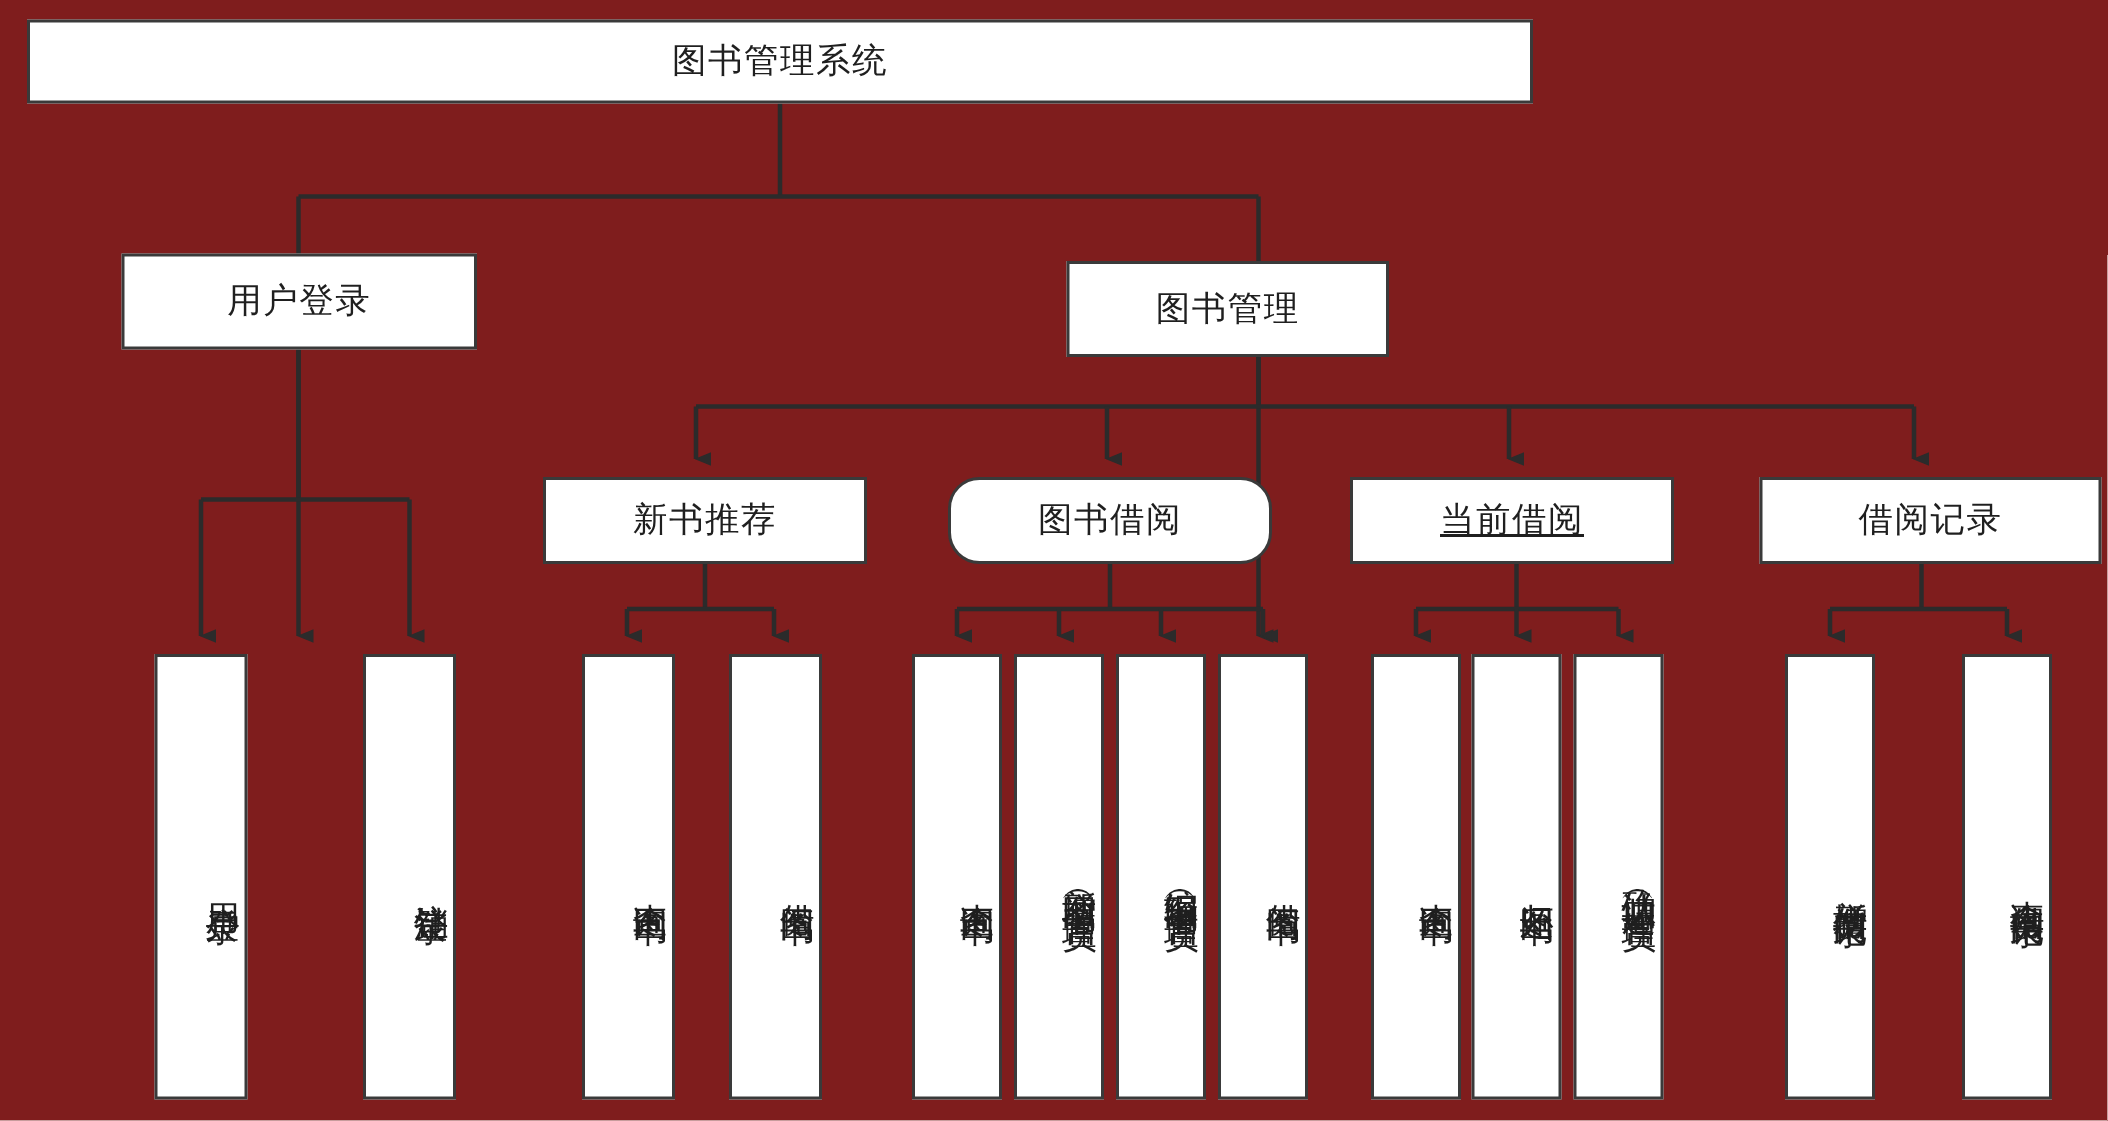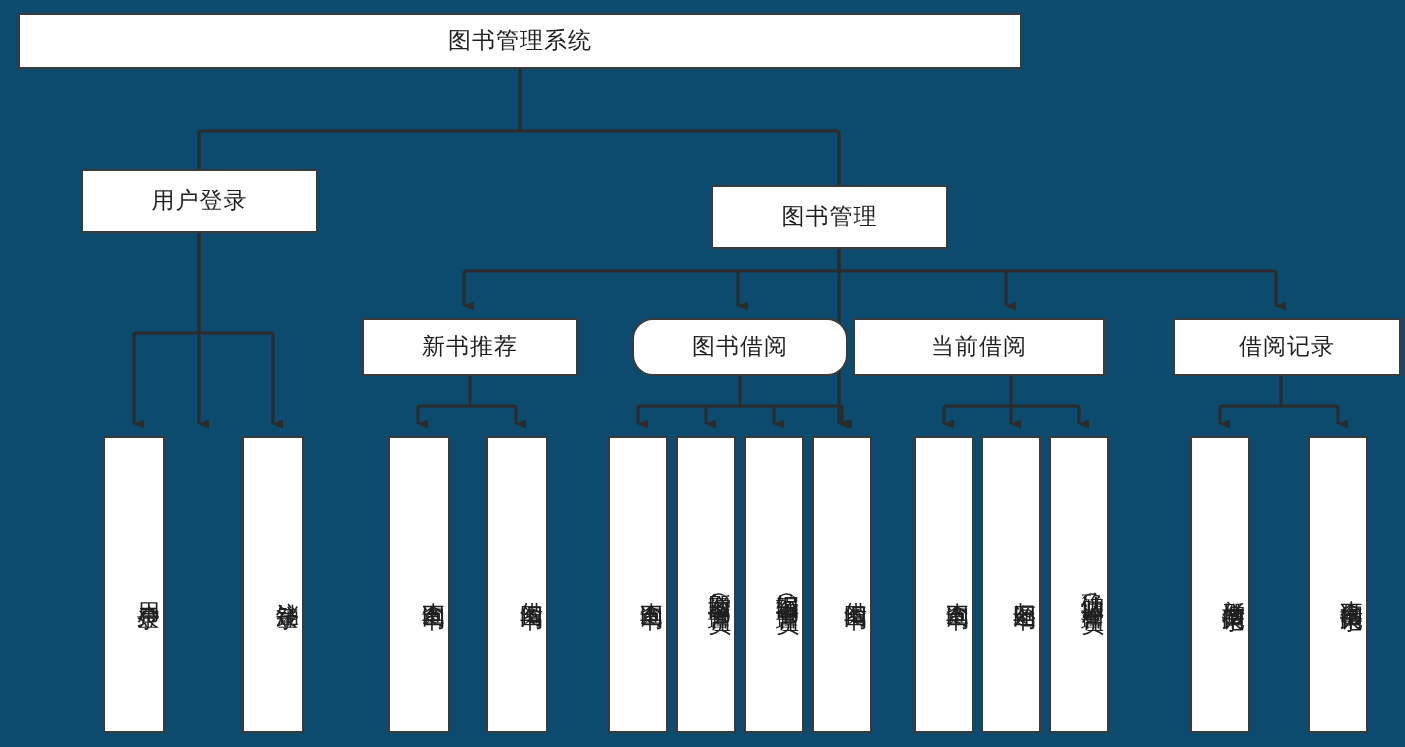--- a/index.html
+++ b/index.html
@@ -7,21 +7,21 @@
     padding: 0;
     background: #ffffff;
   }
   body {
     font-family: "Liberation Sans", "DejaVu Sans", sans-serif;
   }
   #canvas {
     position: relative;
     width: 1405px;
     height: 747px;
-    background: #0c4a6e;
+    background: #7f1d1d;
     overflow: hidden;
   }
   svg.connectors {
     position: absolute;
     left: 0;
     top: 0;
     width: 1405px;
     height: 747px;
     pointer-events: none;
   }
@@ -123,31 +123,31 @@
     </g>
   </svg>
 
   <div class="node horiz" style="left:18px; top:13px; width:1004px; height:56px;">
     <span>图书管理系统</span>
   </div>
 
   <div class="node horiz" style="left:81px; top:169px; width:237px; height:64px;">
     <span>用户登录</span>
   </div>
-  <div class="node horiz" style="left:711px; top:185px; width:237px; height:64px;">
+  <div class="node horiz" style="left:711px; top:174px; width:215px; height:64px;">
     <span>图书管理</span>
   </div>
 
   <div class="node horiz" style="left:362px; top:318px; width:216px; height:58px;text-align:center;">
     <span>新书推荐</span>
   </div>
   <div class="node horiz" style="left:632px; top:318px; width:216px; height:58px;border-radius:21px;">
     <span>图书借阅</span>
   </div>
-  <div class="node horiz" style="left:853px; top:318px; width:252px; height:58px;">
+  <div class="node horiz" style="left:900px; top:318px; width:216px; height:58px;text-decoration:underline;">
     <span>当前借阅</span>
   </div>
   <div class="node horiz" style="left:1173px; top:318px; width:228px; height:58px;">
     <span>借阅记录</span>
   </div>
 
   <div class="node vert" style="left:103px; top:436px; width:62px; height:297px;">
     <span>用户登录</span>
   </div>
   <div class="node vert" style="left:242px; top:436px; width:62px; height:297px;">

